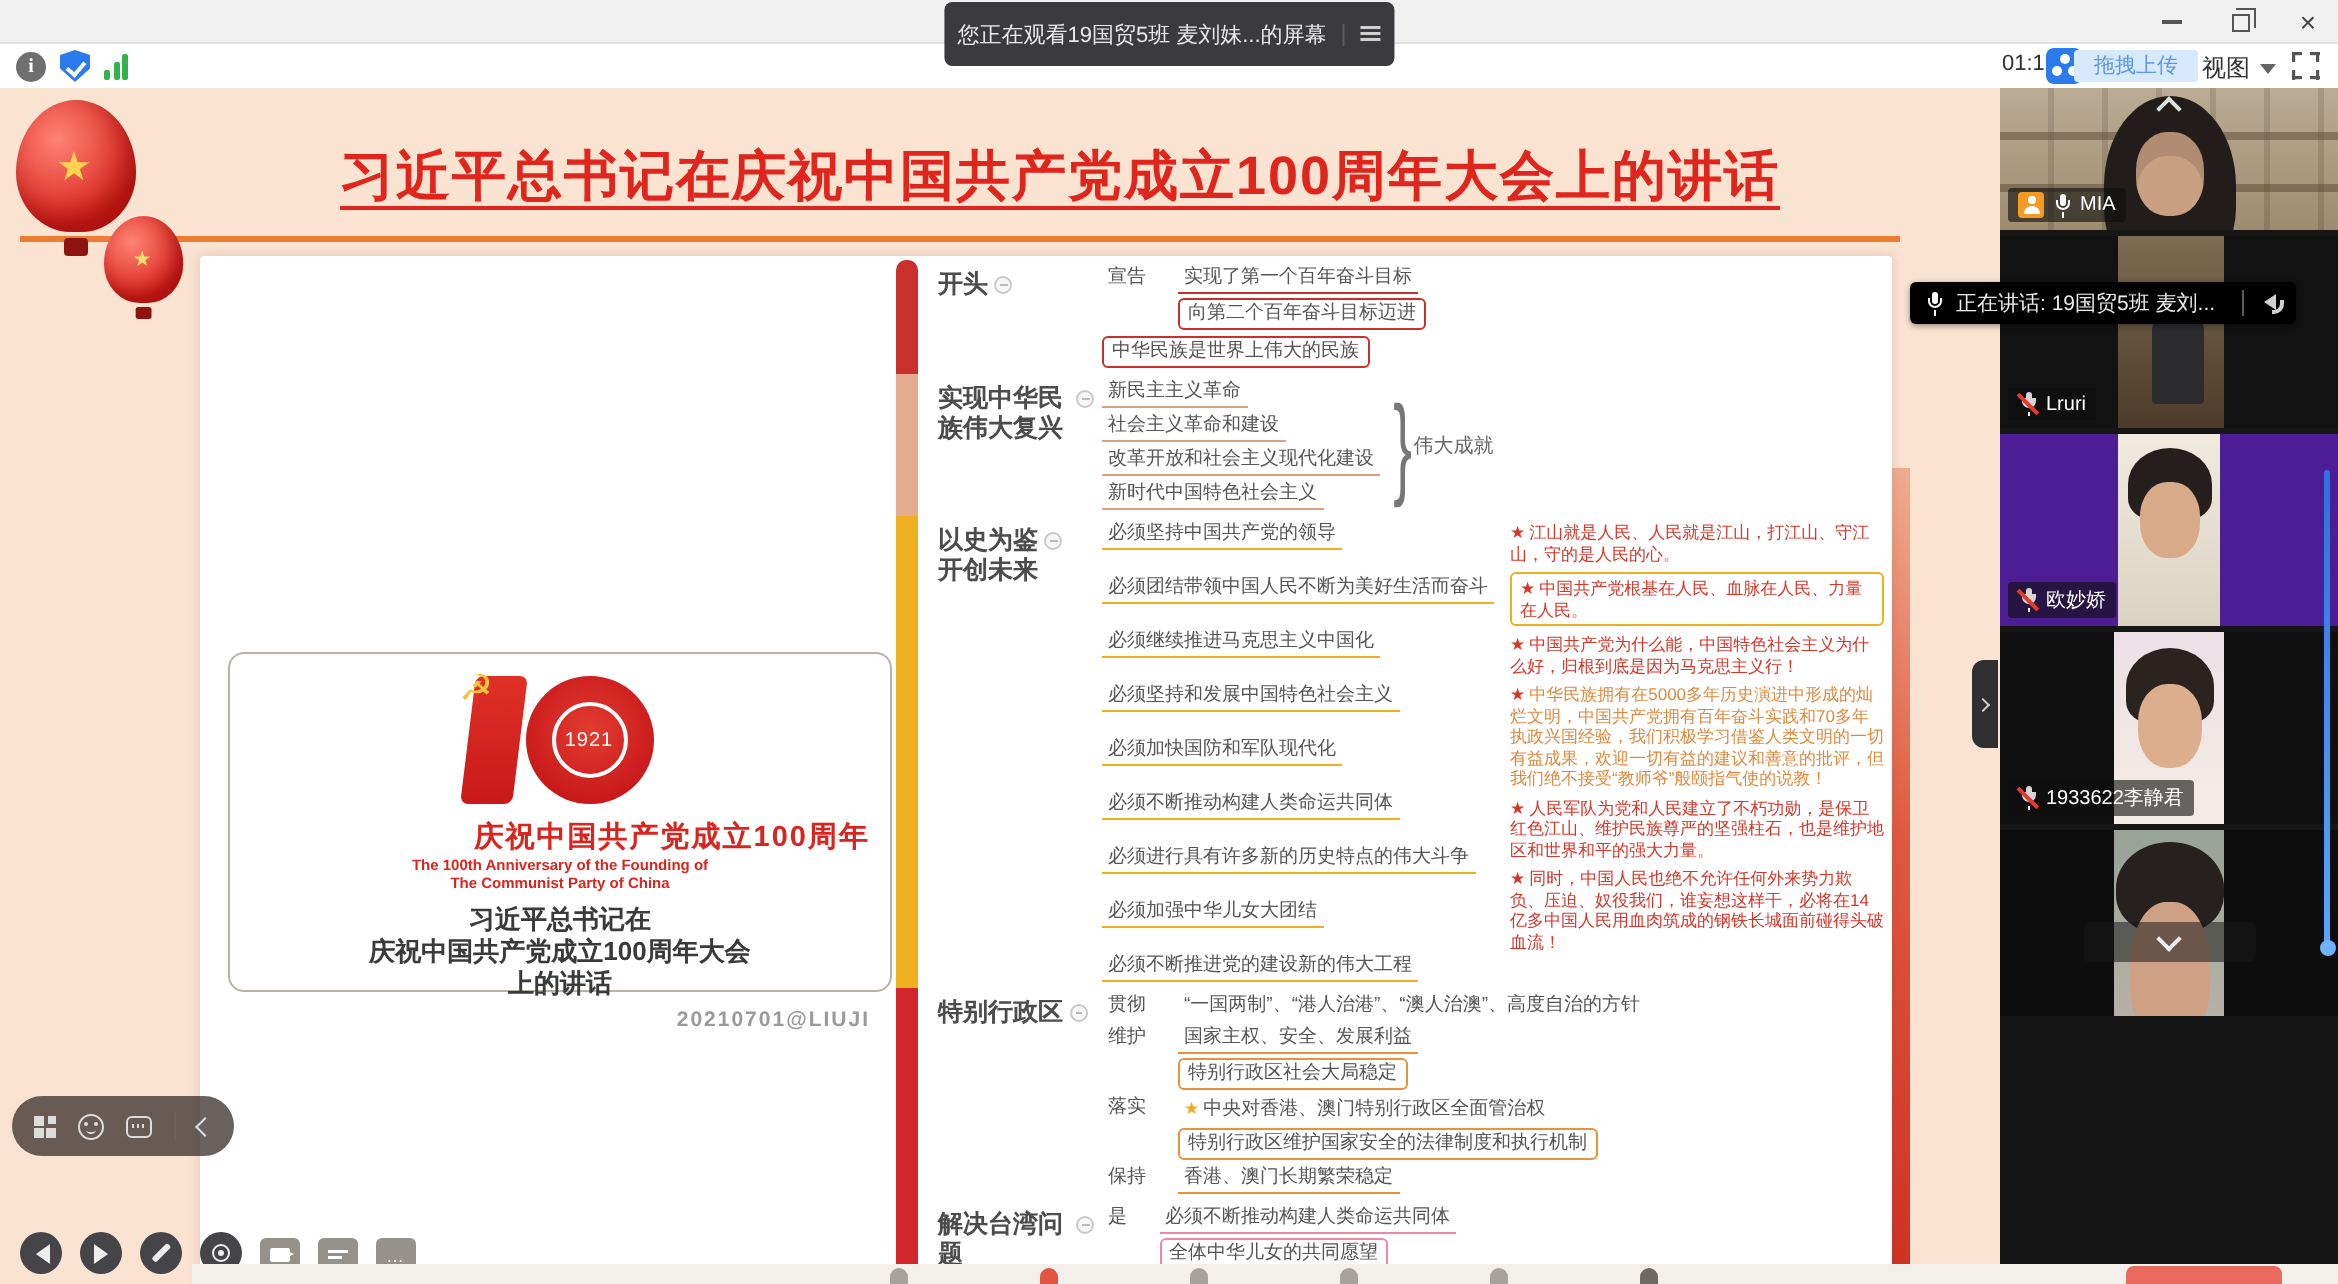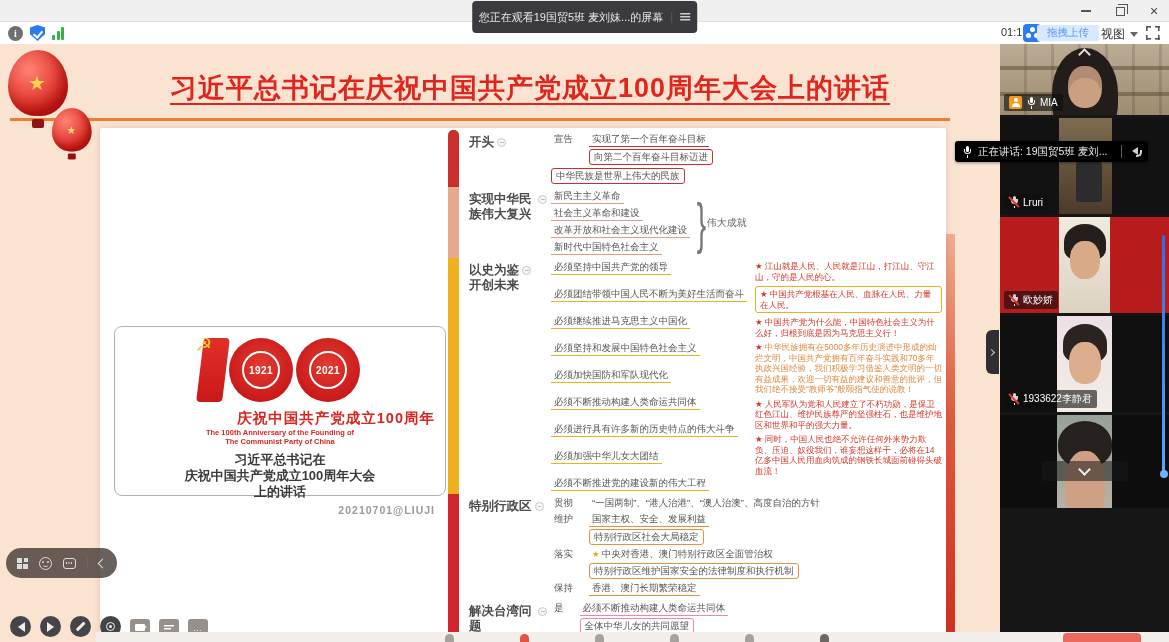--- a/index.html
+++ b/index.html
@@ -57,21 +57,21 @@
   #bal1{left:8px;top:6px}
   #bal2{left:52px;top:64px;transform:scale(.66);transform-origin:top left}
   #bal2 .star{color:#ffdf6b;font-size:16px}
 
   
   #center-card{position:absolute;left:14px;top:198px;width:332px;height:170px;background:#fff;border:1px solid #b9b2aa;border-radius:8px;padding:6px 10px;z-index:2}
   .logo-row{display:flex;justify-content:center;align-items:center;gap:3px;height:70px;margin-top:2px}
   .logo-one{position:relative;width:26px;height:64px;background:linear-gradient(#e03126,#c8181a);border-radius:4px;transform:skewX(-7deg)}
   .logo-one .emblem{position:absolute;left:-7px;top:-4px;font-size:18px;color:#f5c63c}
   .logo-zero{width:64px;height:64px;border-radius:50%;background:radial-gradient(circle at 50% 42%,#e23c30,#c8181a 75%);display:flex;align-items:center;justify-content:center}
-  .logo-year{width:38px;height:38px;border:2px solid #fff;border-radius:50%;display:flex;align-items:center;justify-content:center;color:#fff;font-size:10px;font-weight:bold;letter-spacing:.5px}
+  .logo-year{width:38px;height:38px;border:2px solid #fff;border-radius:50%;display:flex;align-items:center;justify-content:center;color:#fff;font-size:10px;font-weight:normal;letter-spacing:.5px}
   .card-cn{margin-top:4px;text-align:right;font-size:14.5px;font-weight:bold;color:#d8261f;letter-spacing:1px}
   .card-en{text-align:center;font-size:7.5px;font-weight:bold;color:#d8261f;line-height:9px}
   .card-title{margin-top:6px;text-align:center;font-size:13px;font-weight:bold;color:#3a3a3a;line-height:16px}
   .card-credit{margin-top:4px;text-align:right;font-size:10.5px;font-weight:bold;color:#9a9a9a;letter-spacing:1px}
 
   
   #branches{position:absolute;left:348px;top:2px;right:4px;bottom:0;overflow:hidden}
   .branch{position:relative;padding:3px 0 3px 11px;display:flex;align-items:flex-start}
   .branch::before{content:"";position:absolute;left:0;top:0;bottom:0;width:11px;background:var(--sp)}
   .branch:first-child::before{border-radius:5px 5px 0 0}
@@ -129,21 +129,21 @@
   .tile{position:relative;background:#000;overflow:hidden;flex:none;width:100%}
   .tile.speaking{box-shadow:inset 0 0 0 2px #21a05f}
   .dec{position:absolute;display:block}
   .sc-bookshelf-room{background:linear-gradient(#cfc3ad,#a89878)}
   .sc-bookshelf-room .a{inset:0;background:repeating-linear-gradient(180deg,rgba(90,70,50,0) 0 22px,rgba(90,70,50,.5) 22px 26px),repeating-linear-gradient(90deg,rgba(125,105,80,.25) 0 24px,rgba(70,52,35,.3) 24px 27px)}
   .sc-bookshelf-room .b{left:50%;top:4px;transform:translateX(-50%);width:66px;height:90px;background:#221d1a;border-radius:50% 50% 38% 38%}
   .sc-bookshelf-room .c{left:50%;top:22px;transform:translateX(-50%);width:34px;height:42px;background:#c9a082;border-radius:45%;box-shadow:inset 0 12px 0 rgba(40,30,25,.15)}
   .sc-study-chair{background:#121212}
   .sc-study-chair .a{left:35%;top:0;width:31%;height:100%;background:linear-gradient(#7d6c51,#4b3b29),repeating-linear-gradient(180deg,transparent 0 18px,rgba(0,0,0,.4) 18px 21px)}
   .sc-study-chair .b{left:45%;top:42%;width:26px;height:44px;background:#2c2c2f;border-radius:7px 7px 2px 2px}
-  .sc-portrait-bright{background:#b91c1c}
+  .sc-portrait-bright{background:#4c1d95}
   .sc-portrait-bright .a{left:35%;top:0;width:30%;height:100%;background:linear-gradient(#f0eadf,#dcd2c2)}
   .sc-portrait-bright .b{left:50%;top:7%;transform:translateX(-50%);width:42px;height:36px;background:#241f1c;border-radius:50% 50% 30% 30%}
   .sc-portrait-bright .c{left:50%;top:25%;transform:translateX(-50%);width:30px;height:38px;background:#d8aa88;border-radius:45%}
   .sc-portrait-pink{background:#0f0f0f}
   .sc-portrait-pink .a{left:34%;top:0;width:32%;height:100%;background:linear-gradient(#ece0e6,#f4ede5)}
   .sc-portrait-pink .b{left:50%;top:8%;transform:translateX(-50%);width:44px;height:38px;background:#2a2320;border-radius:50% 50% 30% 30%}
   .sc-portrait-pink .c{left:50%;top:27%;transform:translateX(-50%);width:32px;height:42px;background:#dcae8e;border-radius:45%}
   .sc-loft-bookshelf{background:linear-gradient(90deg,#4e3a2c 0 38%,#5d322a 38% 100%)}
   .sc-loft-bookshelf .a{left:0;top:0;width:40%;height:100%;background:repeating-linear-gradient(90deg,#9e4436 0 5px,#3f6b58 5px 9px,#c8a23b 9px 13px,#31455e 13px 18px,#7d2f3f 18px 22px);opacity:.8}
   .sc-loft-bookshelf .b{right:7%;top:26%;width:52px;height:34px;background:linear-gradient(120deg,#cfd8da,#8fae9f);border:2px solid #22282c;border-radius:2px}
@@ -253,23 +253,20 @@
     <div id="right-stripe"></div>
 
     <div id="panel">
       <div id="center-card">
         <div class="logo-row">
           <span class="logo-one">
               <span class="emblem">☭</span>
             </span>
           <span class="logo-zero">
               <span class="logo-year">1921</span>
-            </span>
-          <span class="logo-zero">
-              <span class="logo-year">2021</span>
             </span>
         </div>
         <div class="card-cn">庆祝中国共产党成立100周年</div>
         <div class="card-en">The 100th Anniversary of the Founding of</div>
         <div class="card-en">The Communist Party of China</div>
         <div class="card-title">
           <div>习近平总书记在</div>
           <div>庆祝中国共产党成立100周年大会</div>
           <div>上的讲话</div>
         </div>

